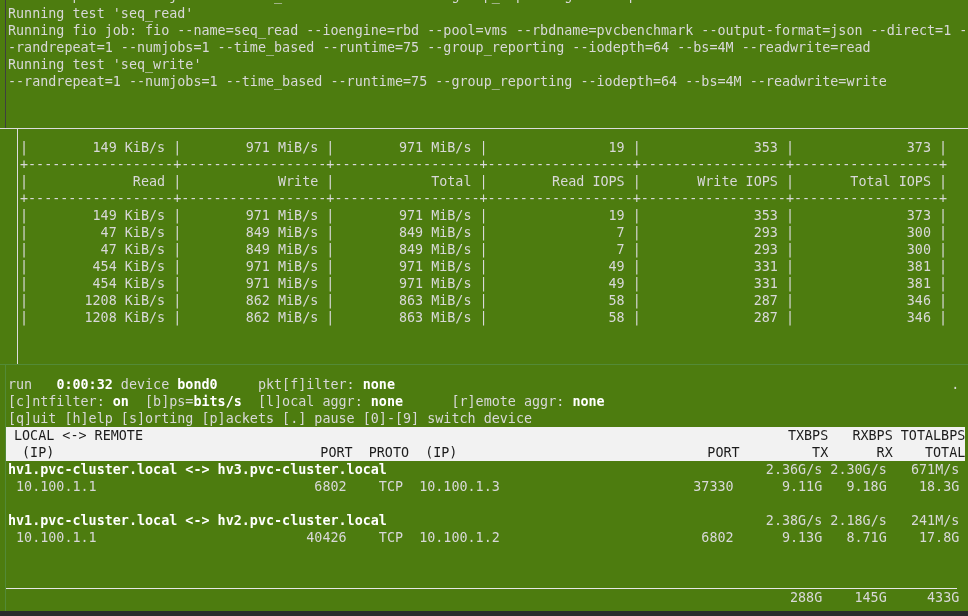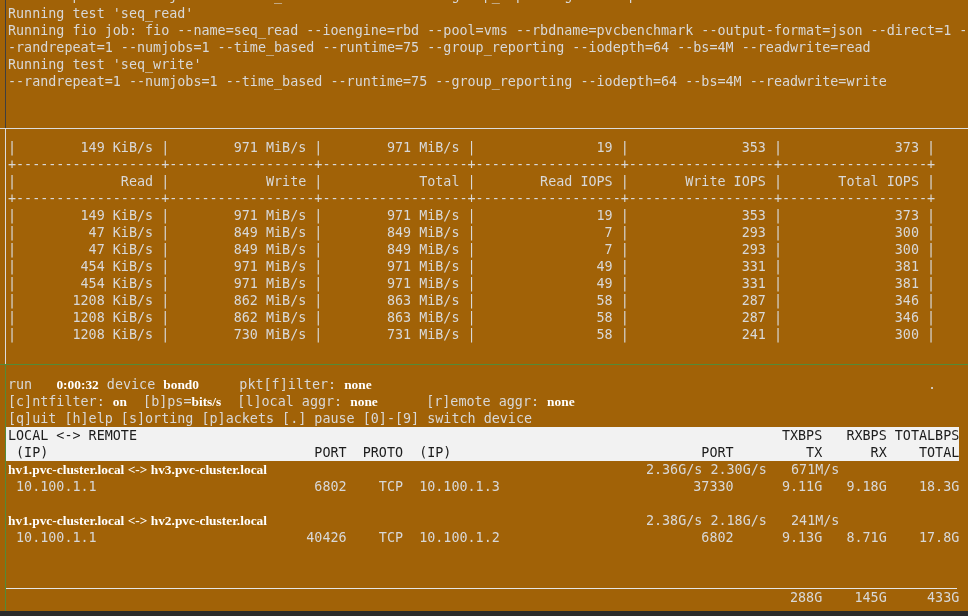--- a/index.html
+++ b/index.html
@@ -1,57 +1,57 @@
 <!DOCTYPE html>
 <html><head>
 <meta charset="utf-8">
 <style>
   html, body { margin: 0; padding: 0; background: #000; }
   .screen {
     position: relative;
     width: 968px;
     height: 616px;
     overflow: hidden;
-    background: #a16207;
+    background: #4d7c0f;
     font-family: "DejaVu Sans Mono", "Liberation Mono", monospace;
     font-size: 13.4px;
     line-height: 17px;
     color: #d8d8d8;
   }
   .pane { overflow: hidden; }
   .inner {
     margin-left: 5px;
     border-left: 1px solid transparent;
     padding-left: 2px;
     height: 100%;
     box-sizing: border-box;
     overflow: hidden;
   }
   .pane-fio  { height: 128px; }
   .pane-fio .inner  { border-left-color: #3f3f3f; }
-  .pane-table { height: 235px; }
+  .pane-table { height: 235px; padding-left: 12px; }
   .pane-table .inner { border-left-color: #dcdcdc; padding-top: 10px; }
   .pane-net  { height: 252px; }
   .pane-net .inner { border-left-color: #538a37; padding-top: 11px; }
   .hr { height: 1px; width: 968px; }
   .hr-white { background: #dcdcdc; }
   .hr-green { background: #538a37; }
   .tline {
     height: 17px;
     white-space: pre;
     overflow: hidden;
   }
   .clip { height: 5px; overflow: hidden; }
   .clip .tline { margin-top: -13px; }
-  .b { font-weight: bold; color: #ffffff; font-family: Liberation Serif, serif; }
+  .b { font-weight: bold; color: #ffffff; }
   .inv {
     background: #f2f2f2;
     color: #1c1c1c;
     margin-left: -2px;
-    padding-left: 2px;
+    padding-left: 8px;
     width: 118ch;
   }
   .rule-line {
     height: 1px;
     background: #e6e6e6;
     width: 118ch;
     margin: 8px 0 0 -2px;
   }
   .gap { height: 17px; }
   .bottom-strip {
@@ -87,21 +87,20 @@
         <div class="tline">+------------------+------------------+------------------+------------------+------------------+------------------+</div>
         <div class="tline">|             Read |            Write |            Total |        Read IOPS |       Write IOPS |       Total IOPS |</div>
         <div class="tline">+------------------+------------------+------------------+------------------+------------------+------------------+</div>
         <div class="tline">|        149 KiB/s |        971 MiB/s |        971 MiB/s |               19 |              353 |              373 |</div>
         <div class="tline">|         47 KiB/s |        849 MiB/s |        849 MiB/s |                7 |              293 |              300 |</div>
         <div class="tline">|         47 KiB/s |        849 MiB/s |        849 MiB/s |                7 |              293 |              300 |</div>
         <div class="tline">|        454 KiB/s |        971 MiB/s |        971 MiB/s |               49 |              331 |              381 |</div>
         <div class="tline">|        454 KiB/s |        971 MiB/s |        971 MiB/s |               49 |              331 |              381 |</div>
         <div class="tline">|       1208 KiB/s |        862 MiB/s |        863 MiB/s |               58 |              287 |              346 |</div>
         <div class="tline">|       1208 KiB/s |        862 MiB/s |        863 MiB/s |               58 |              287 |              346 |</div>
-        <div class="tline">|       1208 KiB/s |        730 MiB/s |        731 MiB/s |               58 |              241 |              300 |</div>
       </div>
   </section>
 
   <div class="hr hr-green"></div>
 
   <section class="pane pane-net">
     <div class="inner">
       <div class="tline"><span>run   </span><span class="b">0:00:32</span><span> device </span><span class="b">bond0</span><span>     pkt[f]ilter: </span><span class="b">none</span><span>                                                                     .</span></div>
       <div class="tline"><span>[c]ntfilter: </span><span class="b">on</span><span>  [b]ps=</span><span class="b">bits/s</span><span>  [l]ocal aggr: </span><span class="b">none</span><span>      [r]emote aggr: </span><span class="b">none</span></div>
       <div class="tline">[q]uit [h]elp [s]orting [p]ackets [.] pause [0]-[9] switch device</div>

